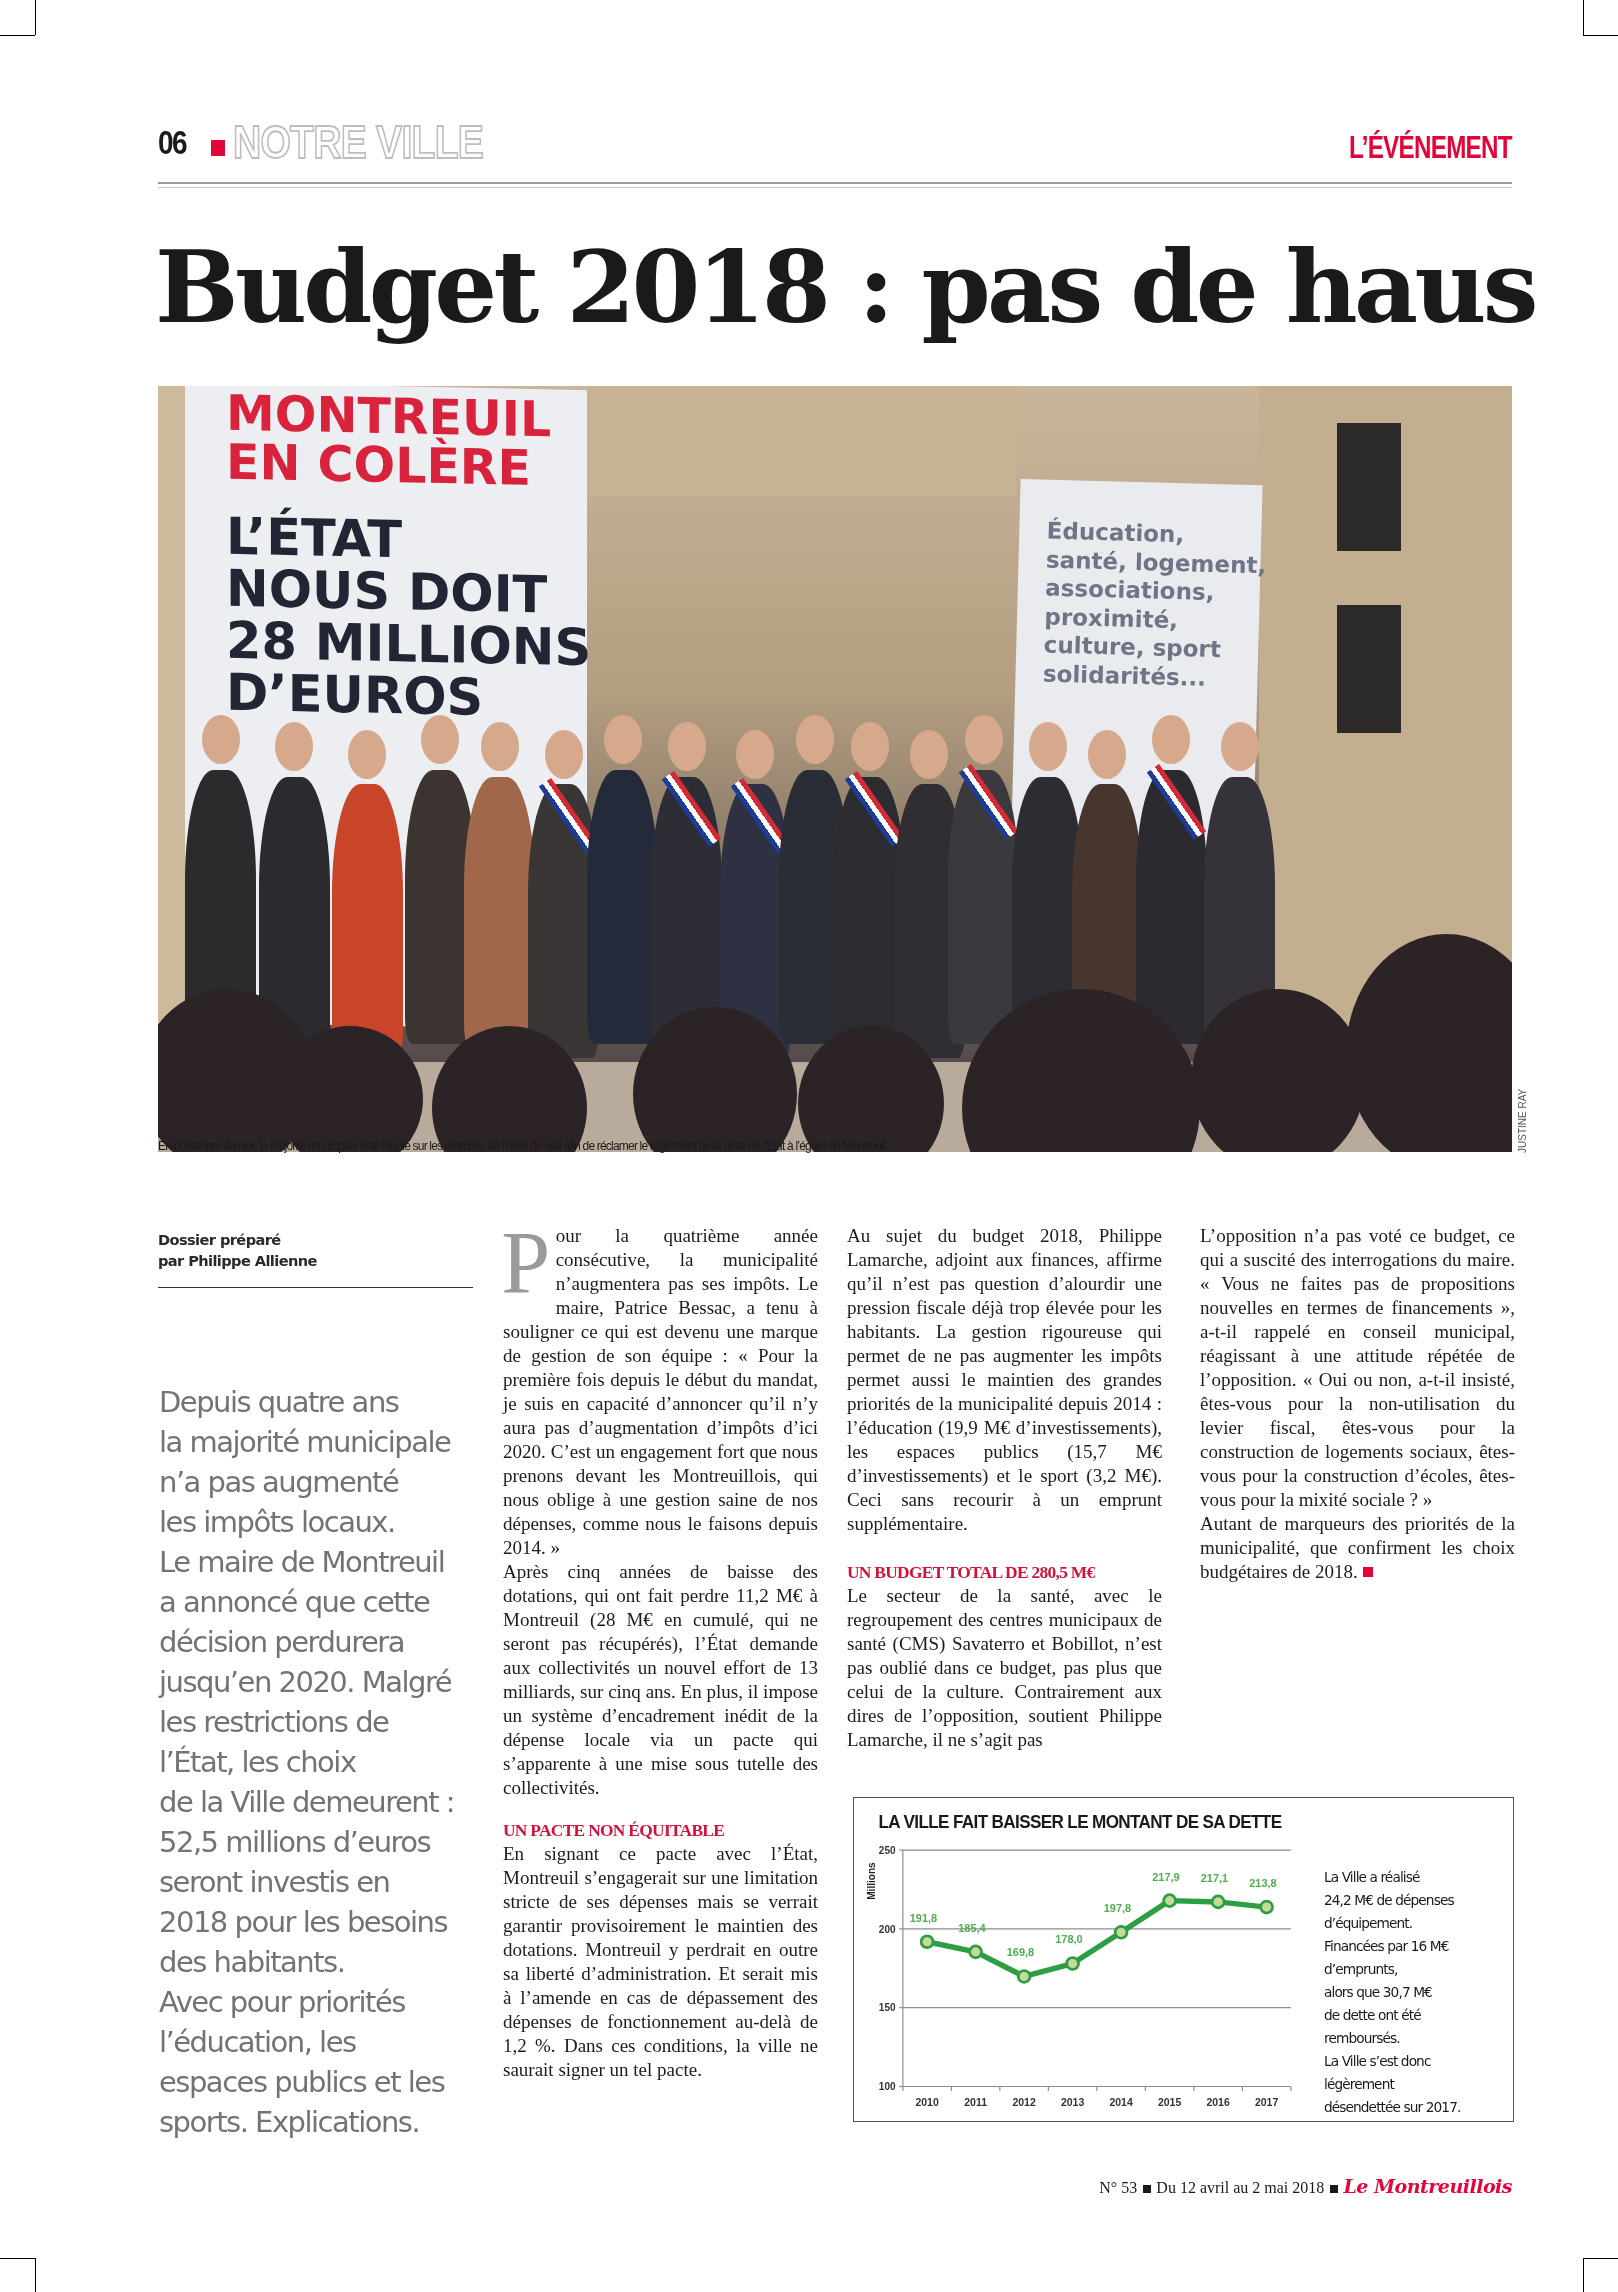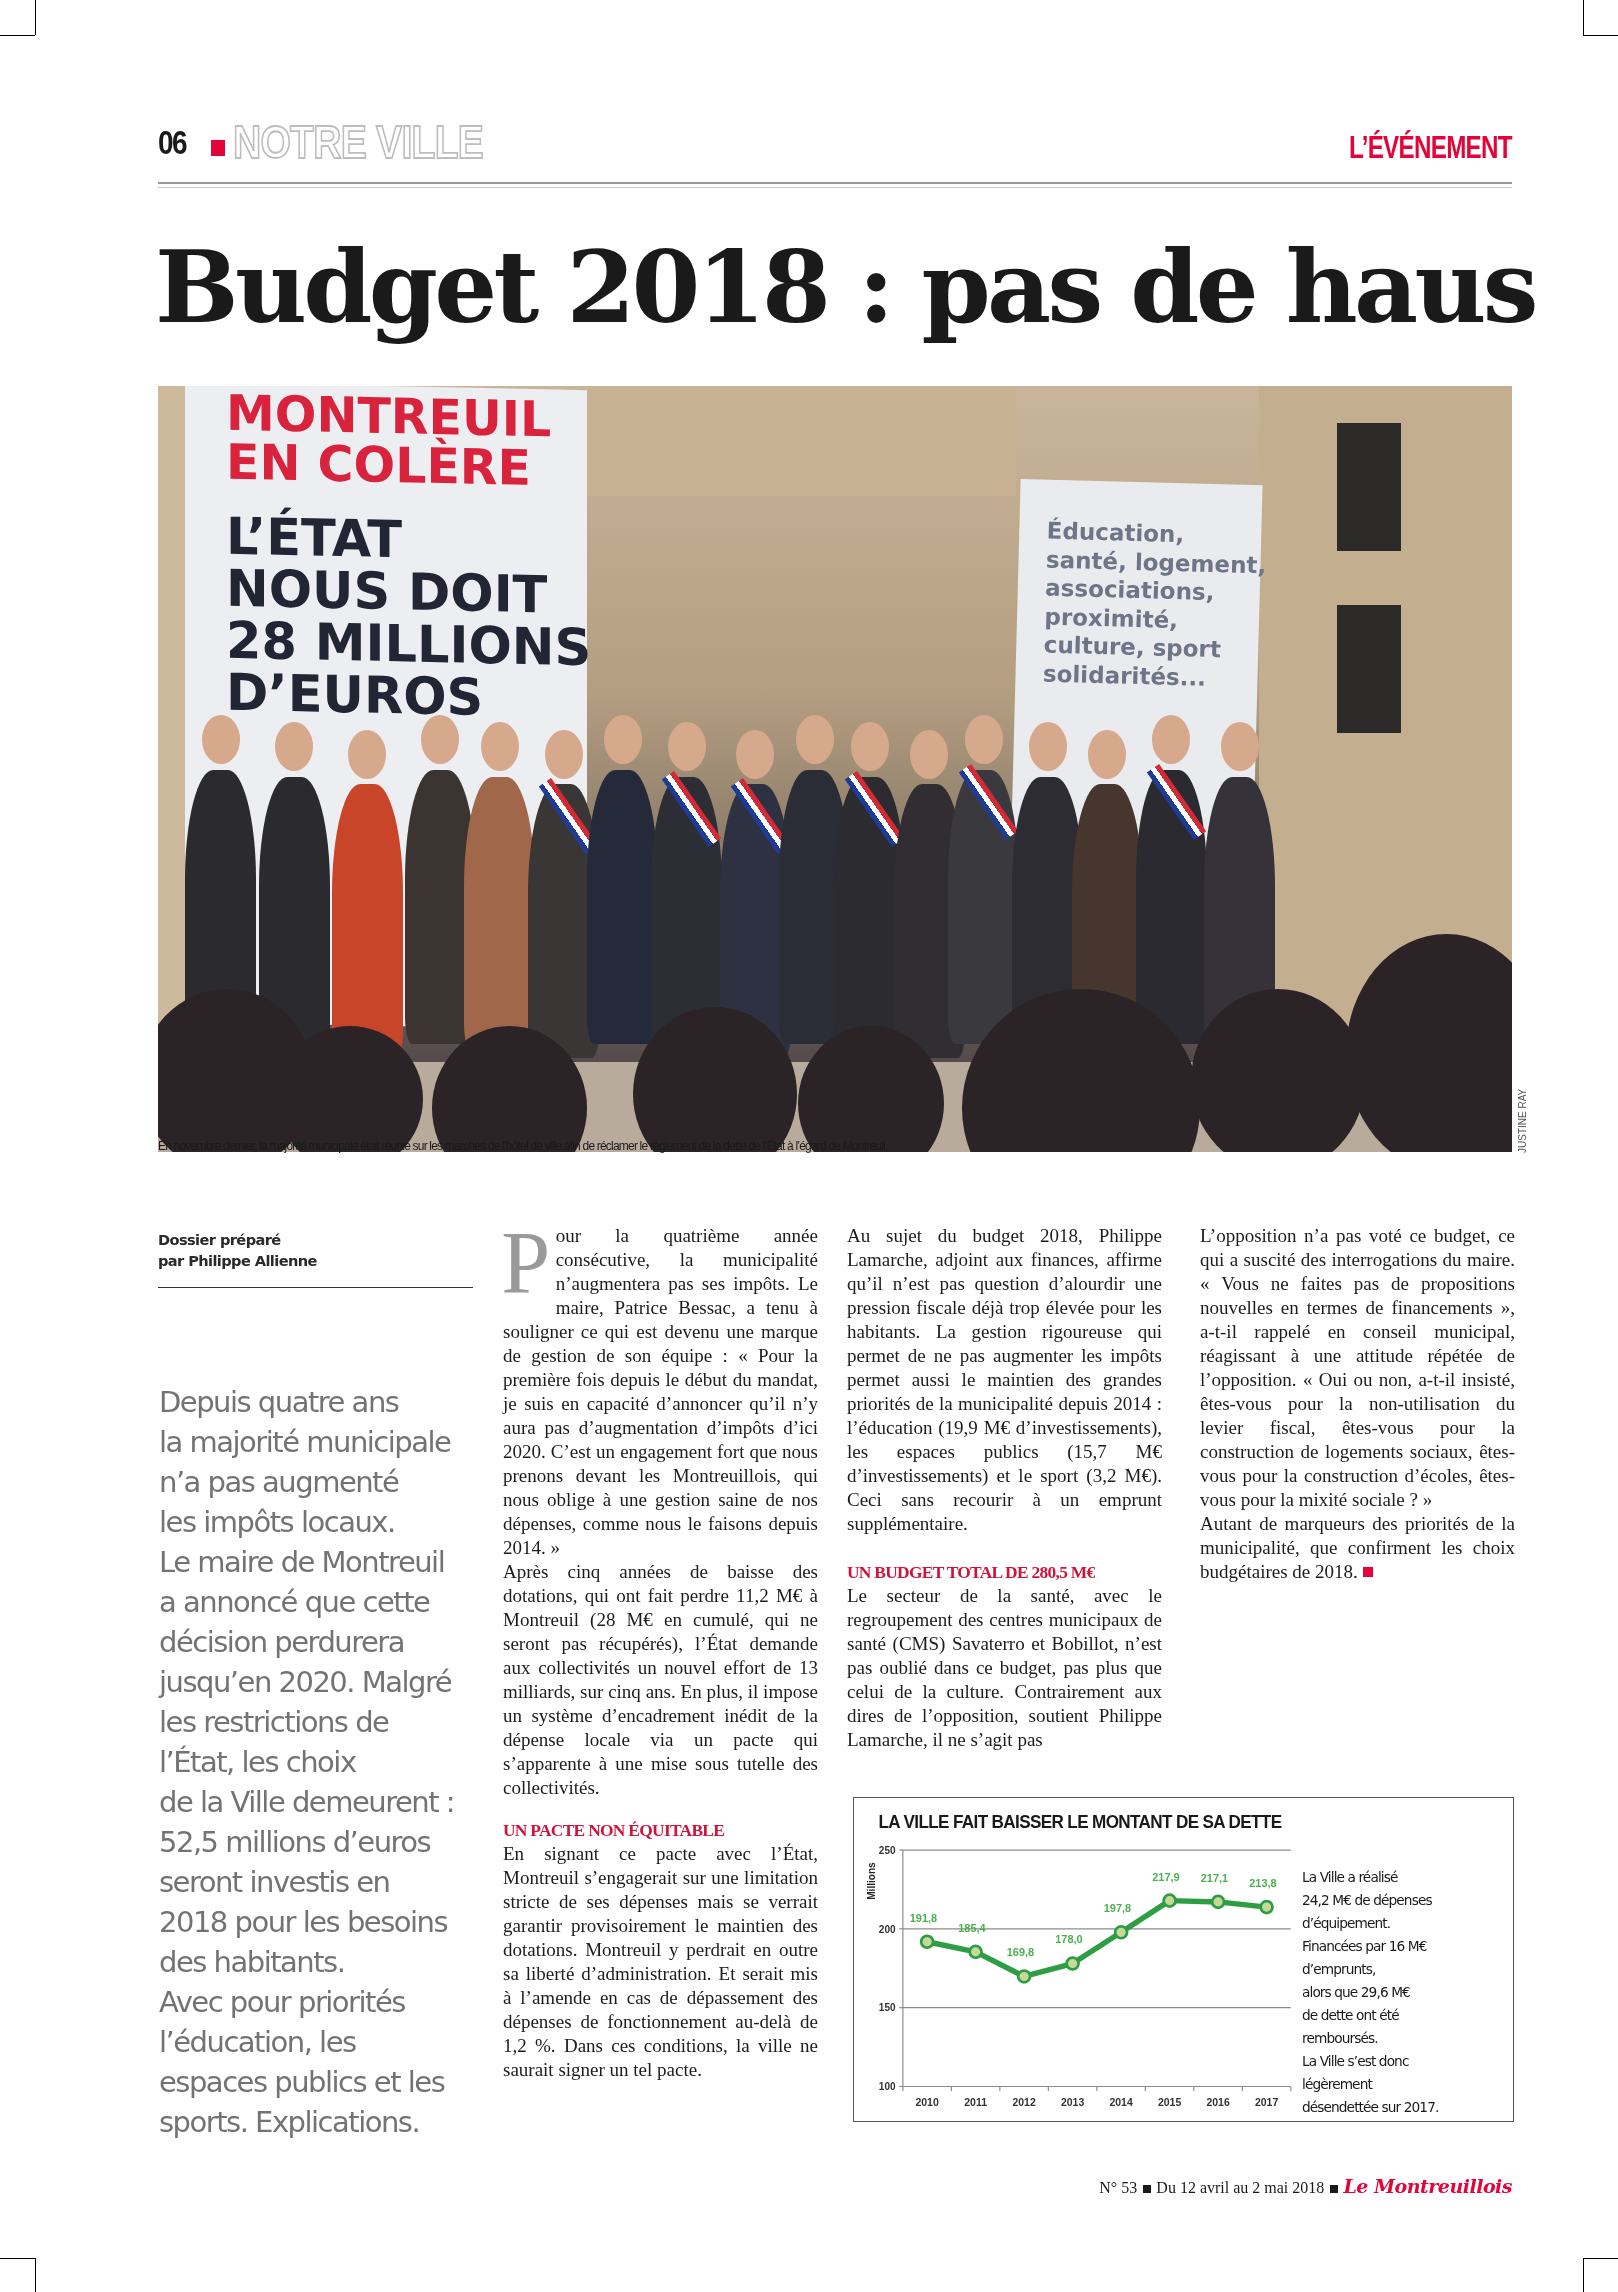--- a/index.html
+++ b/index.html
@@ -53,21 +53,21 @@
   .col1 { left: 503px; top: 1224px; }
   .col2 { left: 847px; top: 1224px; }
   .col3 { left: 1200px; top: 1224px; }
   .dropcap { float: left; font-family: "Liberation Serif", serif; font-size: 88px; line-height: 69px; color: #9a9a9a; margin: 3.7px 5.5px 0 -1.8px; }
   .endsq { display: inline-block; width: 10px; height: 10px; background: #e3053a; margin-left: 5.5px; vertical-align: 0.9px; }
 
   
   .chartbox { position: absolute; left: 853px; top: 1797px; width: 661px; height: 325px; border: 1.4px solid #555; border-bottom: 1.4px solid #555; box-sizing: border-box; }
   .charttitle { position: absolute; left: 0; width: 452px; top: 12.8px; text-align: center; font-family: "Liberation Sans", sans-serif; font-weight: 700; font-size: 19px; letter-spacing: -0.7px; color: #1a1a1a; transform: scaleX(0.9); }
   .chartsvg { position: absolute; left: 0; top: 0; }
-  .sidenote { position: absolute; left: 448px; top: 68px; width: 178px; font-family: "DejaVu Sans", sans-serif; font-size: 13.7px; line-height: 23px; letter-spacing: -0.9px; color: #1a1a1a; }
+  .sidenote { position: absolute; left: 470px; top: 68px; width: 178px; font-family: "DejaVu Sans", sans-serif; font-size: 13.7px; line-height: 23px; letter-spacing: -0.9px; color: #1a1a1a; }
   .sidenote div { white-space: nowrap; }
 
   
   .footer { position: absolute; right: 106px; top: 2175px; font-family: "Liberation Serif", serif; font-size: 16px; color: #1a1a1a; white-space: nowrap; display: flex; align-items: baseline; gap: 5.5px; }
   .footer .sq { display: inline-block; width: 8.2px; height: 8.2px; background: #1a1a1a; }
   .footer .brand { font-family: "DejaVu Serif", serif; font-style: italic; font-weight: 700; color: #e3053a; font-size: 19px; letter-spacing: -0.5px; }
 </style>
 </head>
 <body>
 
@@ -273,21 +273,21 @@
       <circle cx="451.4375" cy="119.50533333333331" r="6.5" fill="#c8d89a" stroke="#2e9e44" stroke-width="3"></circle>
       <text x="447.4375" y="97.50533333333331" text-anchor="middle" font-size="12" font-family="Liberation Sans, sans-serif" font-weight="700" fill="#4caf50">213,8</text>
     </svg>
   <div class="charttitle">LA VILLE FAIT BAISSER LE MONTANT DE SA DETTE</div>
   <div class="sidenote" id="sidenote">
       <div>La Ville a réalisé</div>
       <div>24,2 M€ de dépenses</div>
       <div>d’équipement.</div>
       <div>Financées par 16 M€</div>
       <div>d’emprunts,</div>
-      <div>alors que 29,6 M€</div>
+      <div>alors que 30,7 M€</div>
       <div>de dette ont été</div>
       <div>remboursés.</div>
       <div>La Ville s’est donc</div>
       <div>légèrement</div>
       <div>désendettée sur 2017.</div>
     </div>
 </div>
 
 <div class="footer">
   <span>N° 53</span>

